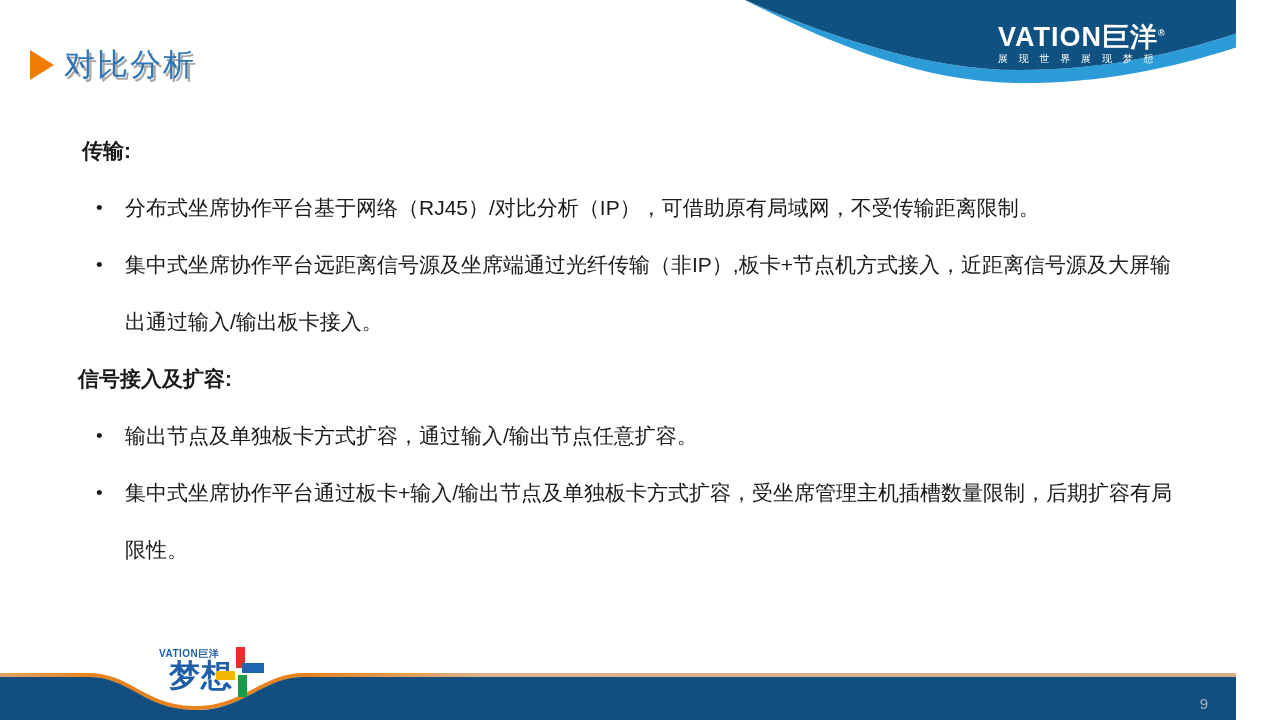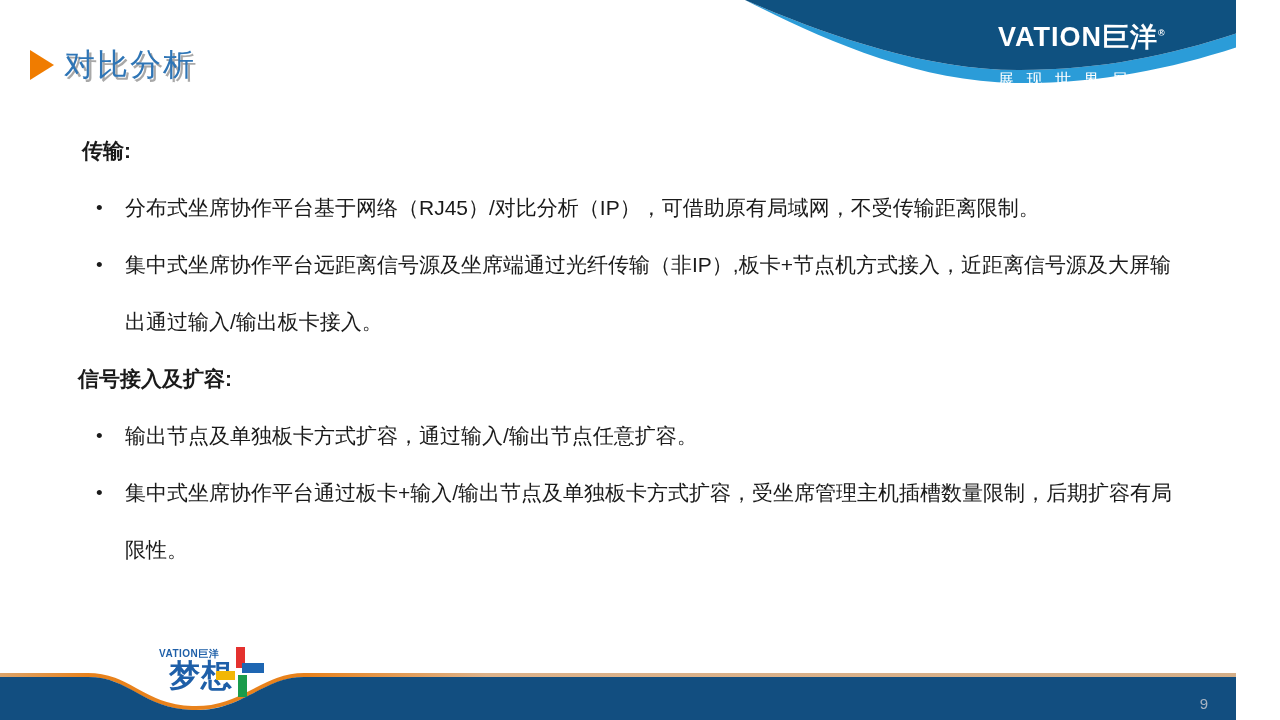--- a/index.html
+++ b/index.html
@@ -5,21 +5,21 @@
   * { margin:0; padding:0; box-sizing:border-box; }
   html,body { width:1280px; height:720px; }
   body { font-family:"Liberation Sans","DejaVu Sans",sans-serif; background:#fff; }
   .slide { position:relative; width:1236px; height:720px; background:#ffffff; overflow:hidden; }
 
   
   .header-wave { position:absolute; top:0; left:0; width:1280px; height:130px; pointer-events:none; }
   .header-logo { position:absolute; top:18px; left:998px; width:260px; color:#ffffff; text-align:left; }
   .header-logo .brand { font-size:27px; font-weight:bold; letter-spacing:1px; line-height:30px; white-space:nowrap; }
   .header-logo .reg { font-size:9px; vertical-align:super; }
-  .header-logo .tagline { font-size:16px; letter-spacing:4px; margin-top:18px; white-space:nowrap; }
+  .header-logo .tagline { font-size:10px; letter-spacing:4px; margin-top:0; white-space:nowrap; }
 
   
   .title-row { position:absolute; top:44px; left:30px; display:flex; align-items:center; }
   .title-marker { width:0; height:0; border-left:24px solid #f07c00; border-top:15px solid transparent; border-bottom:15px solid transparent; margin-right:10px; }
   .page-title { font-size:31px; font-weight:normal; color:#2e75b6; text-shadow:2.5px 2.5px 0 rgba(96,96,96,0.55); letter-spacing:2px; }
 
   
   .content { position:absolute; top:122px; left:78px; width:1107px; font-size:21px; line-height:57px; color:#1a1a1a; }
   .sec-heading { font-weight:bold; font-size:21px; }
   .sec-heading.indented { margin-left:4px; }

